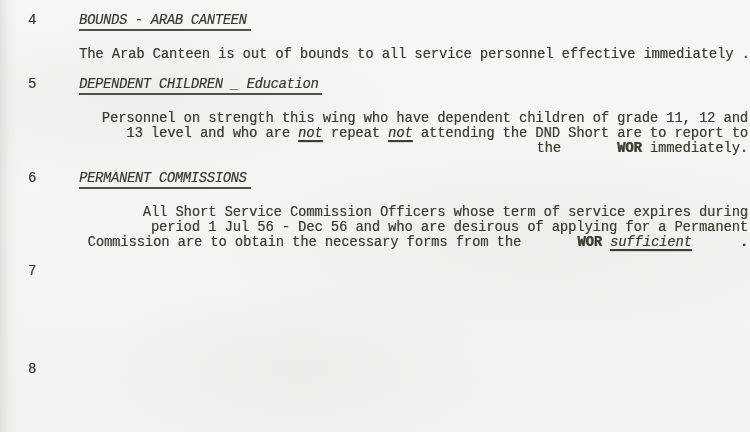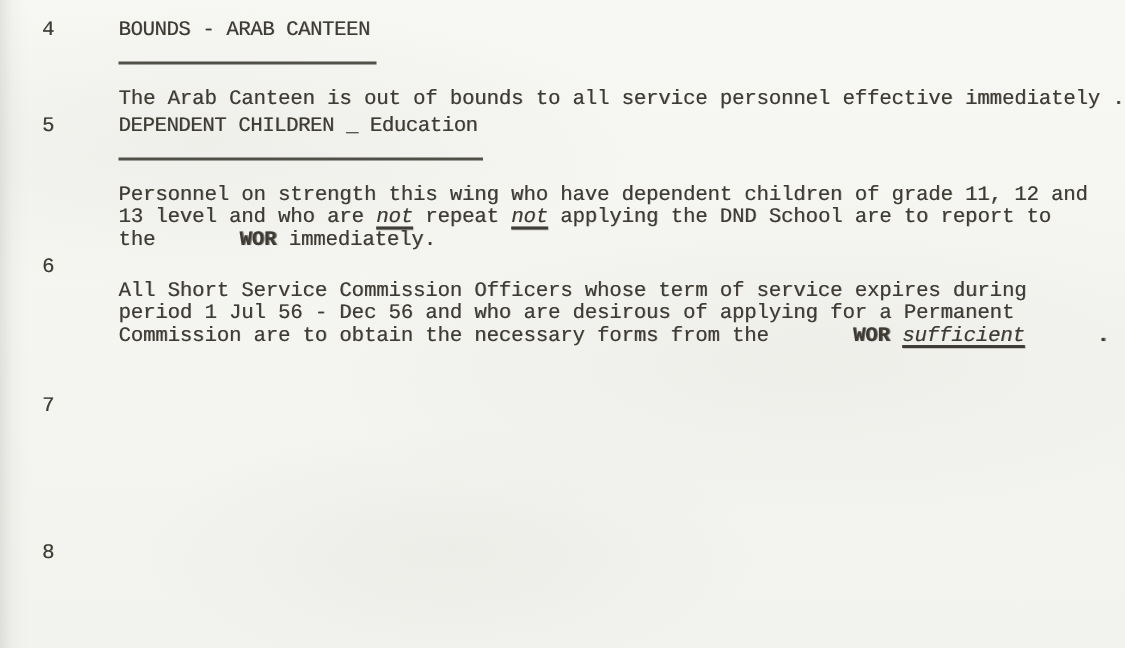--- a/index.html
+++ b/index.html
@@ -44,27 +44,29 @@
   .heading {
     margin: 0;
     font-size: 13.8px;
     font-weight: normal;
     line-height: 16px;
     letter-spacing: -0.3px;
   }
   .hd {
     display: inline-block;
     border-bottom: 2px solid rgba(52,50,44,0.85);
-    padding-bottom: 12px;
+    padding-bottom: 0px;
     padding-right: 4px;
     white-space: pre;
+    font-style: italic;
   }
   .para {
     margin: 16px 0 0 0;
     line-height: 15px;
+    text-align: right;
   }
   .ln { display: block; white-space: pre; }
   .ln span { white-space: pre; }
   .u {
     text-decoration: underline;
     text-decoration-thickness: 1.5px;
     text-underline-offset: 2.5px;
     text-decoration-color: rgba(52,50,44,0.9);
     font-style: italic;
   }
@@ -88,29 +90,30 @@
       </p>
     </div>
   </section>
 
   <section class="sec sec-5">
     <div class="num">5</div>
     <div class="content">
       <h2 class="heading"><span class="hd">DEPENDENT CHILDREN _ Education</span></h2>
       <p class="para">
         <span class="ln">Personnel on strength this wing who have dependent children of grade 11, 12 and</span>
-        <span class="ln"><span>13 level and who are </span><span class="u">not</span><span> repeat </span><span class="u">not</span><span> applying the DND School are to report to</span></span>
+        <span class="ln"><span>13 level and who are </span><span class="u">not</span><span> repeat </span><span class="u">not</span><span> attending the DND Short are to report to</span></span>
         <span class="ln"><span>the </span><span class="b">WOR</span><span> immediately.</span></span>
       </p>
     </div>
   </section>
 
   <section class="sec sec-6">
     <div class="num">6</div>
     <div class="content">
+      <h2 class="heading"><span class="hd">PERMANENT COMMISSIONS</span></h2>
       <p class="para">
         <span class="ln">All Short Service Commission Officers whose term of service expires during</span>
         <span class="ln">period 1 Jul 56 - Dec 56 and who are desirous of applying for a Permanent</span>
         <span class="ln"><span>Commission are to obtain the necessary forms from the </span><span class="b">WOR</span><span> </span><span class="u">sufficient</span><span class="b">.</span></span>
       </p>
     </div>
   </section>
 
   <section class="sec sec-7">
     <div class="num">7</div>

